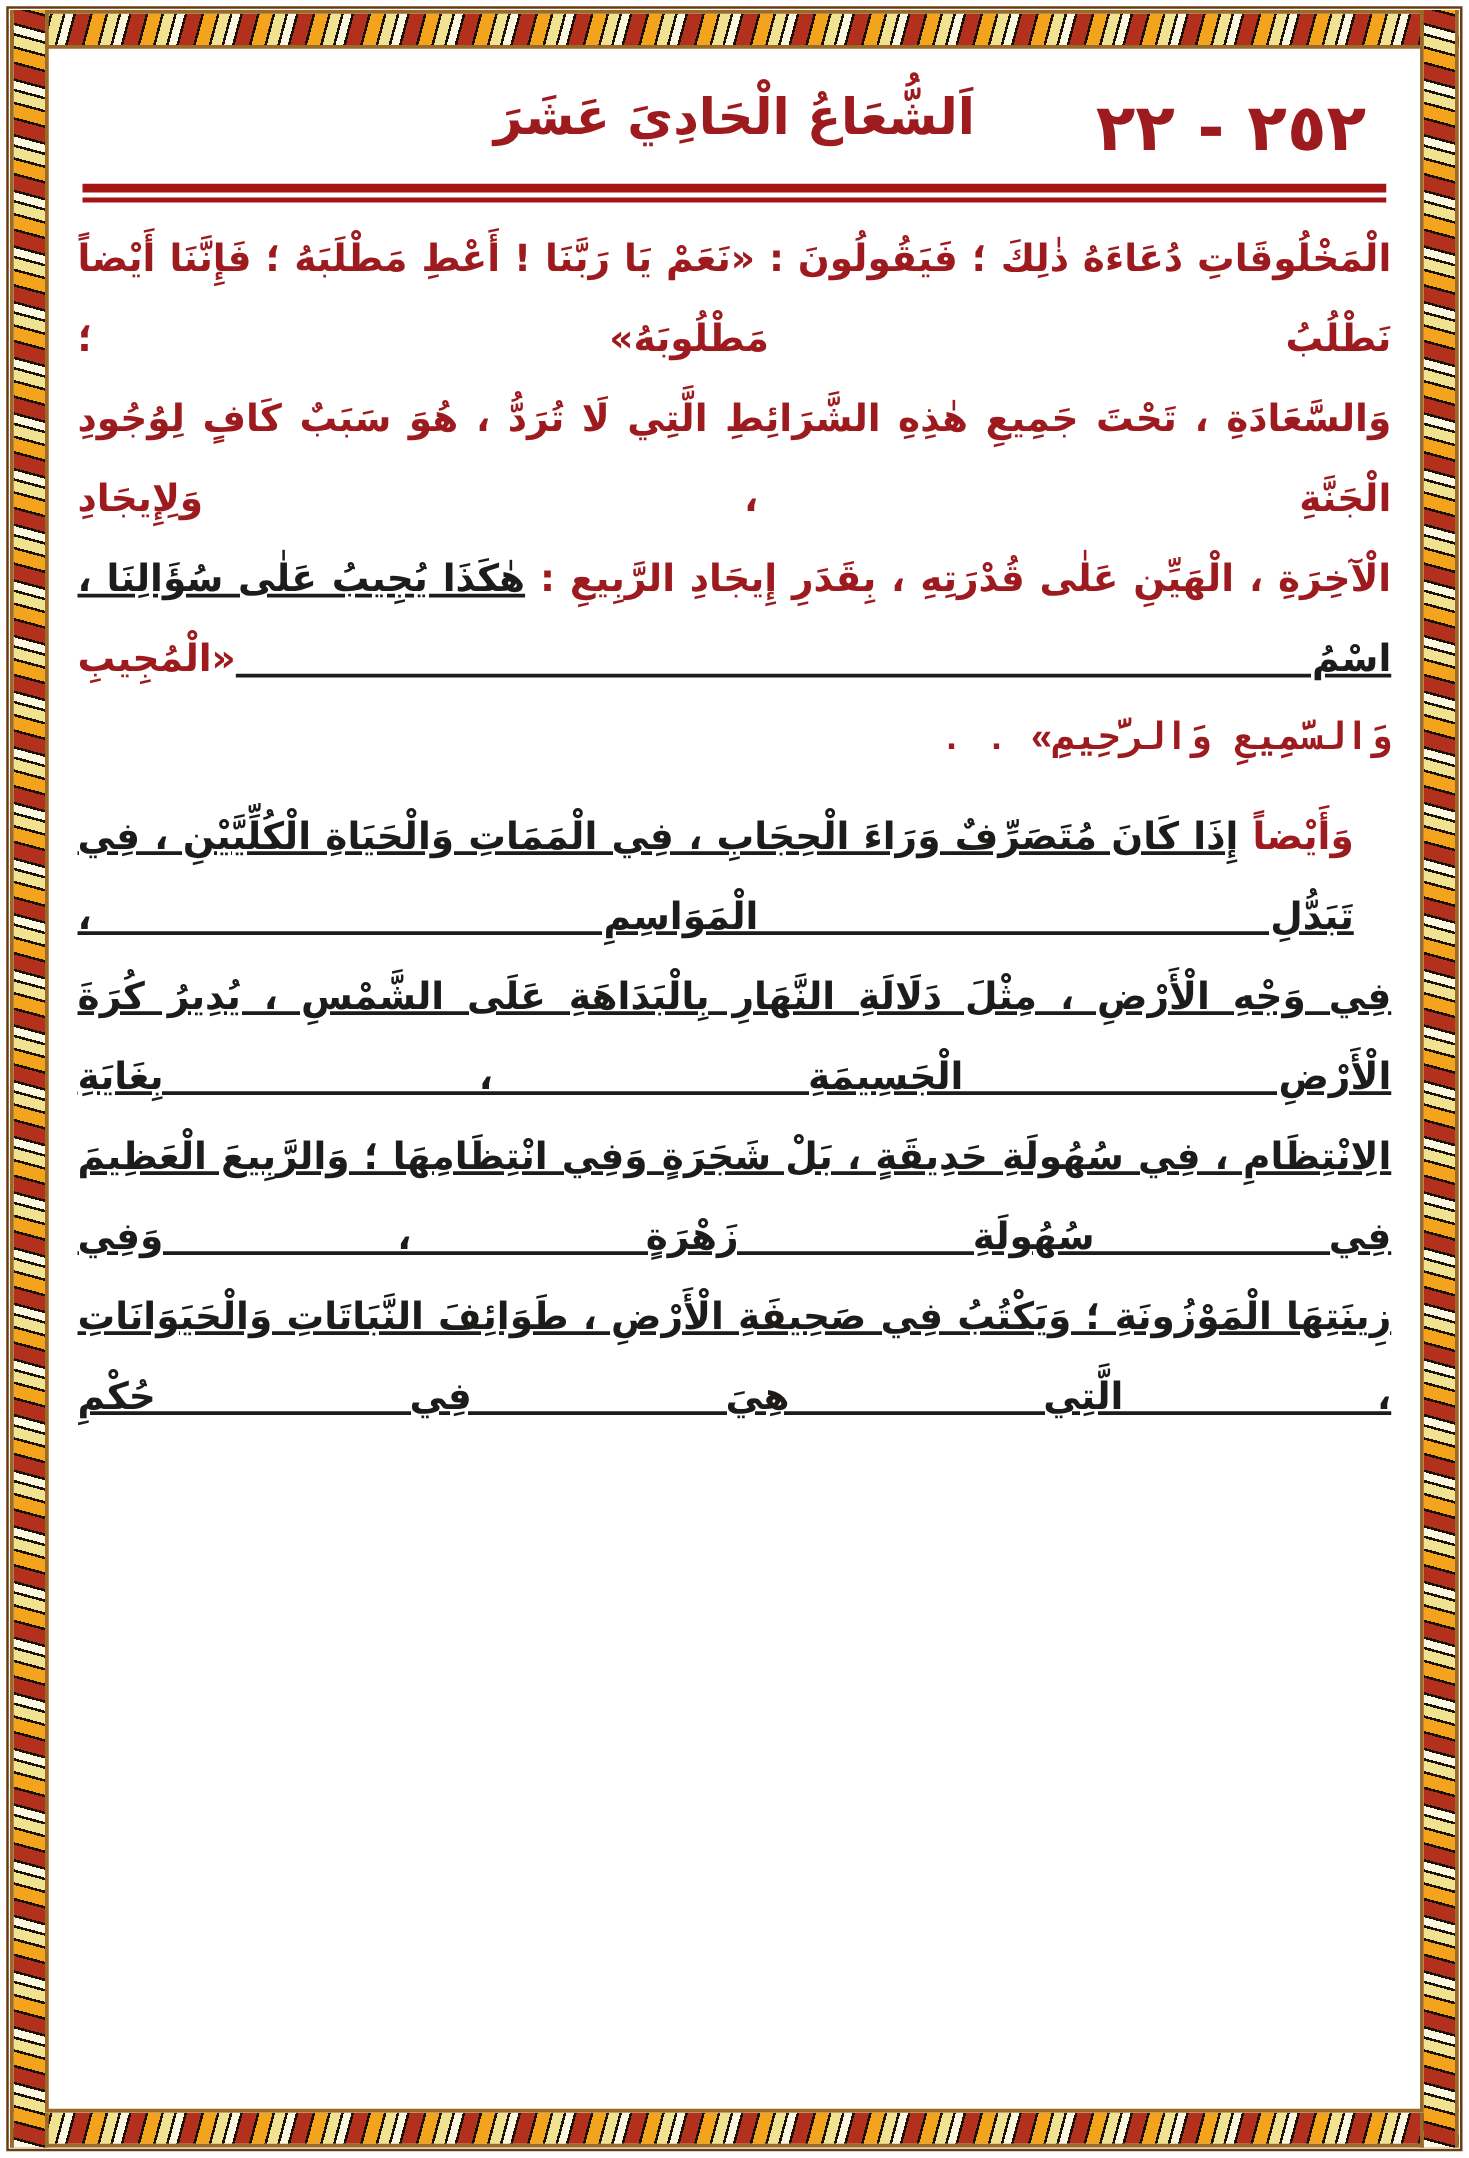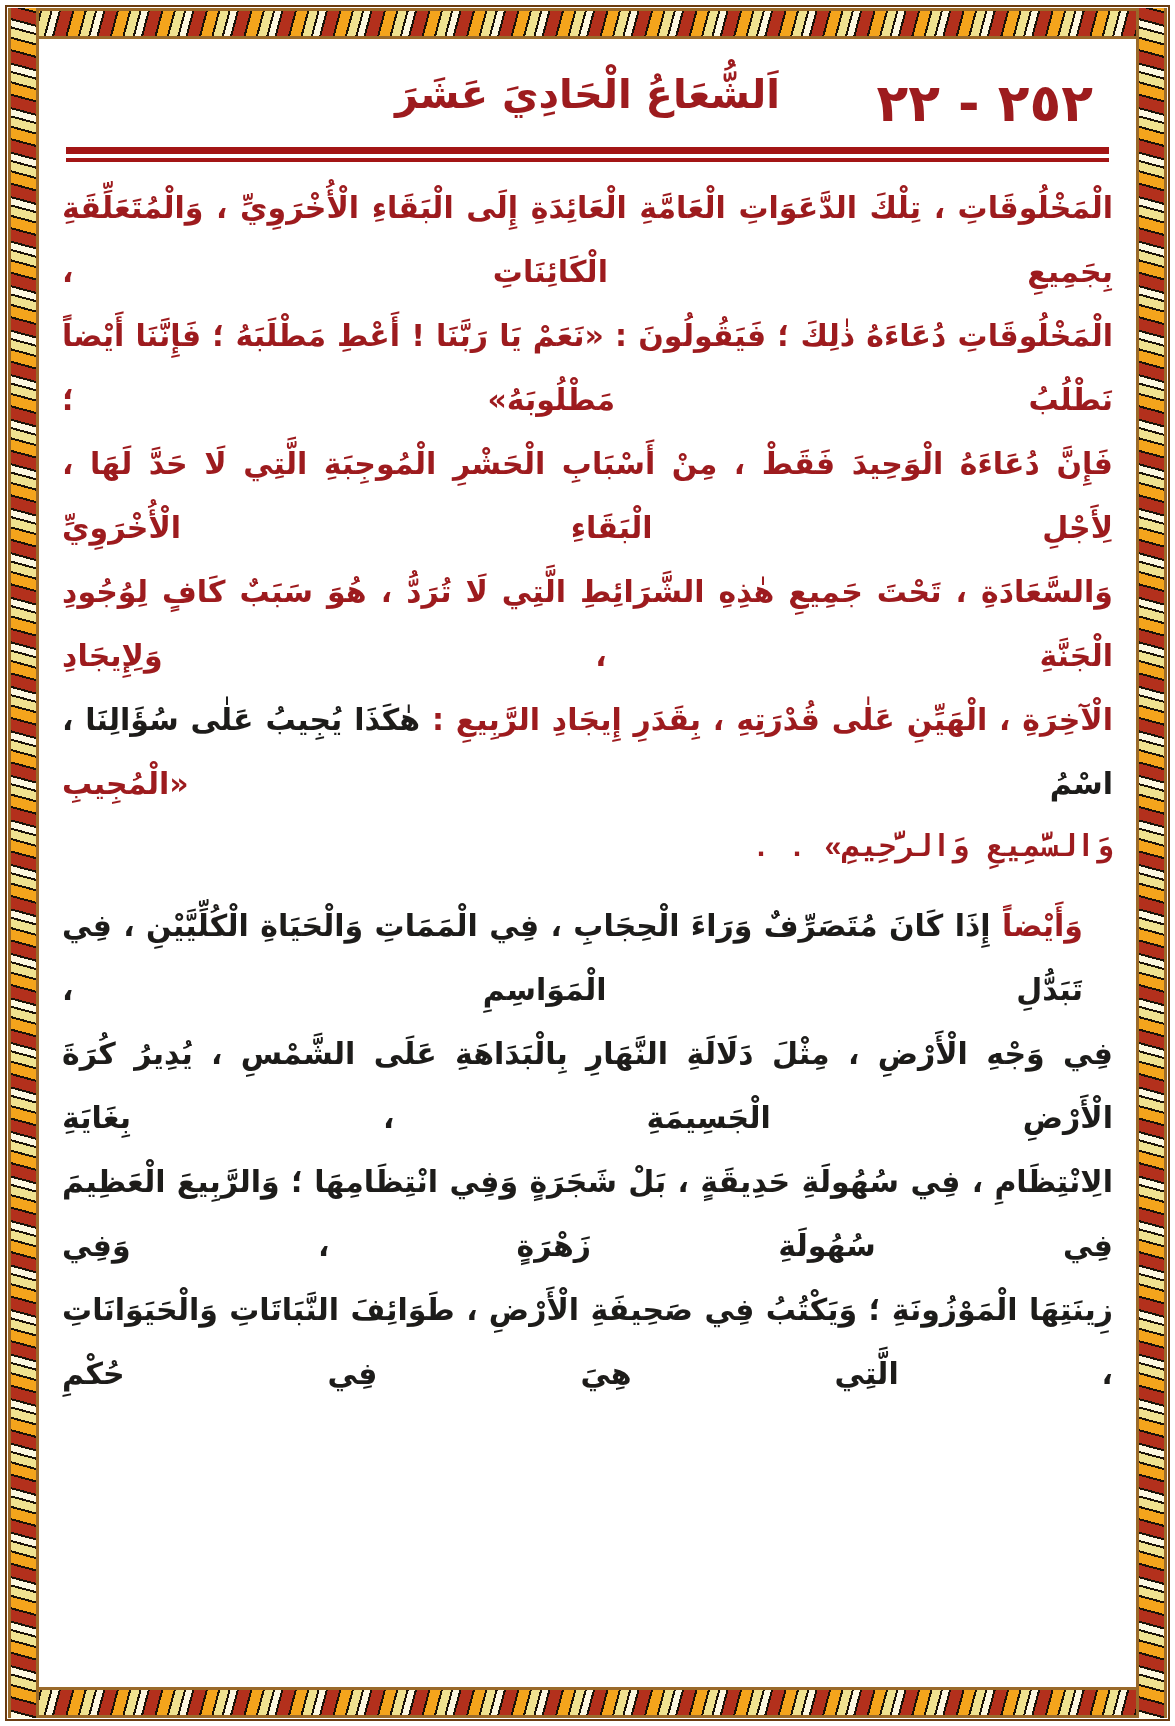--- a/index.html
+++ b/index.html
@@ -73,43 +73,41 @@
   }
   .line {
     text-align: justify;
     text-align-last: justify;
     white-space: normal;
     direction: rtl;
   }
   .line.align-right { text-align-last: right; font-family: Liberation Mono, monospace; }
   .line.para-start { margin-top:14px; padding-right:30px; }
   .c-maroon { color: var(--maroon); }
-  .c-black  { color: var(--black); }
+  .c-black  { color: var(--black); text-decoration: underline; }
 </style>
 </head>
 <body>
 
 <div class="page">
   <div class="frame-outer"></div>
   <div class="strip strip-top"></div>
   <div class="strip strip-bottom"></div>
   <div class="strip strip-left"></div>
   <div class="strip strip-right"></div>
   <div class="frame-inner"></div>
 
   <div class="content">
     <div class="header">
       <h1 class="page-title">اَلشُّعَاعُ الْحَادِيَ عَشَرَ</h1>
       <div class="page-number">٢٥٢ - ٢٢</div>
     </div>
     <div class="double-rule"></div>
     <div class="body-text">
-        <div class="line"><span class="c-maroon">الْمَخْلُوقَاتِ ، تِلْكَ الدَّعَوَاتِ الْعَامَّةِ الْعَائِدَةِ إِلَى الْبَقَاءِ الْأُخْرَوِيِّ ، وَالْمُتَعَلِّقَةِ بِجَمِيعِ الْكَائِنَاتِ ،</span></div>
         <div class="line"><span class="c-maroon">الْمَخْلُوقَاتِ دُعَاءَهُ ذٰلِكَ ؛ فَيَقُولُونَ : «نَعَمْ يَا رَبَّنَا ! أَعْطِ مَطْلَبَهُ ؛ فَإِنَّنَا أَيْضاً نَطْلُبُ مَطْلُوبَهُ» ؛</span></div>
-        <div class="line"><span class="c-maroon">فَإِنَّ دُعَاءَهُ الْوَحِيدَ فَقَطْ ، مِنْ أَسْبَابِ الْحَشْرِ الْمُوجِبَةِ الَّتِي لَا حَدَّ لَهَا ، لِأَجْلِ الْبَقَاءِ الْأُخْرَوِيِّ</span></div>
         <div class="line"><span class="c-maroon">وَالسَّعَادَةِ ، تَحْتَ جَمِيعِ هٰذِهِ الشَّرَائِطِ الَّتِي لَا تُرَدُّ ، هُوَ سَبَبٌ كَافٍ لِوُجُودِ الْجَنَّةِ ، وَلِإِيجَادِ</span></div>
         <div class="line"><span class="c-maroon">الْآخِرَةِ ، الْهَيِّنِ عَلٰى قُدْرَتِهِ ، بِقَدَرِ إِيجَادِ الرَّبِيعِ : </span><span class="c-black">هٰكَذَا يُجِيبُ عَلٰى سُؤَالِنَا ، اسْمُ </span><span class="c-maroon">«الْمُجِيبِ</span></div>
         <div class="line align-right"><span class="c-maroon">وَالسَّمِيعِ وَالرَّحِيمِ» . .</span></div>
         <div class="line para-start"><span class="c-maroon">وَأَيْضاً </span><span class="c-black">إِذَا كَانَ مُتَصَرِّفٌ وَرَاءَ الْحِجَابِ ، فِي الْمَمَاتِ وَالْحَيَاةِ الْكُلِّيَّيْنِ ، فِي تَبَدُّلِ الْمَوَاسِمِ ،</span></div>
         <div class="line"><span class="c-black">فِي وَجْهِ الْأَرْضِ ، مِثْلَ دَلَالَةِ النَّهَارِ بِالْبَدَاهَةِ عَلَى الشَّمْسِ ، يُدِيرُ كُرَةَ الْأَرْضِ الْجَسِيمَةِ ، بِغَايَةِ</span></div>
         <div class="line"><span class="c-black">الِانْتِظَامِ ، فِي سُهُولَةِ حَدِيقَةٍ ، بَلْ شَجَرَةٍ وَفِي انْتِظَامِهَا ؛ وَالرَّبِيعَ الْعَظِيمَ فِي سُهُولَةِ زَهْرَةٍ ، وَفِي</span></div>
         <div class="line"><span class="c-black">زِينَتِهَا الْمَوْزُونَةِ ؛ وَيَكْتُبُ فِي صَحِيفَةِ الْأَرْضِ ، طَوَائِفَ النَّبَاتَاتِ وَالْحَيَوَانَاتِ ، الَّتِي هِيَ فِي حُكْمِ</span></div>
       </div>
   </div>
 </div>

